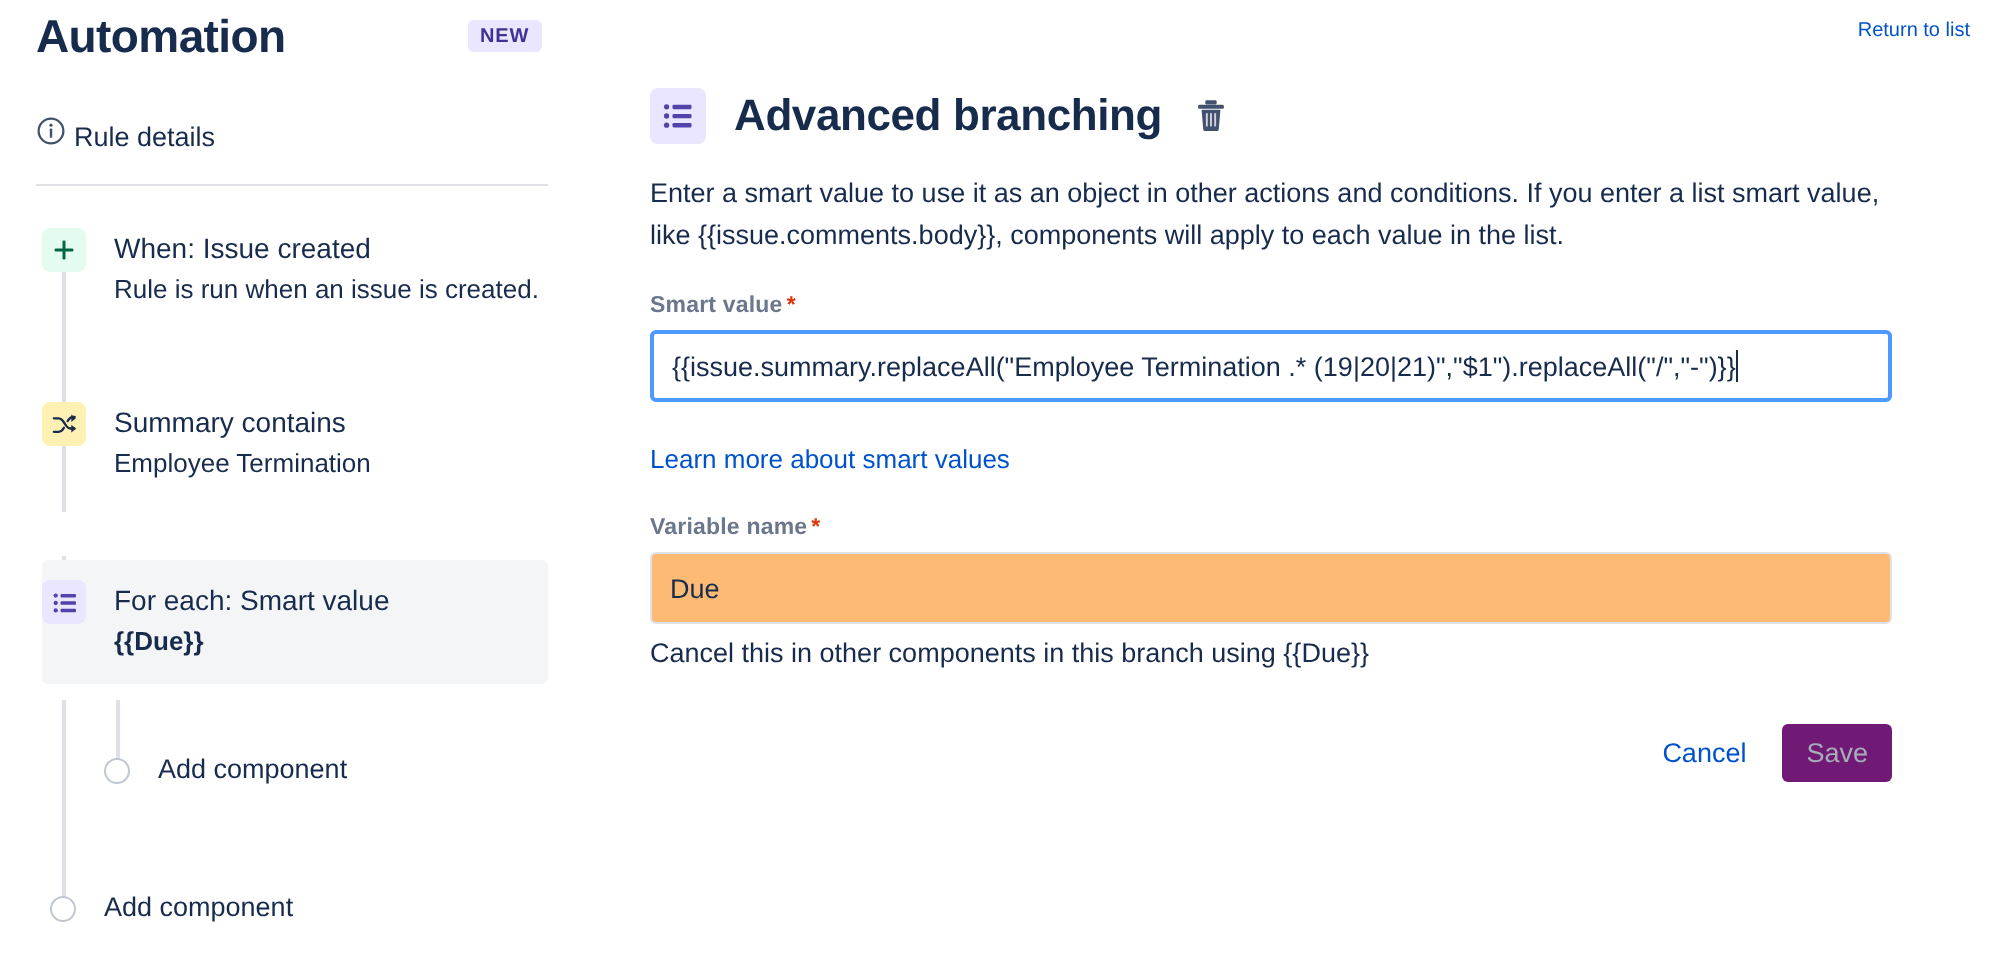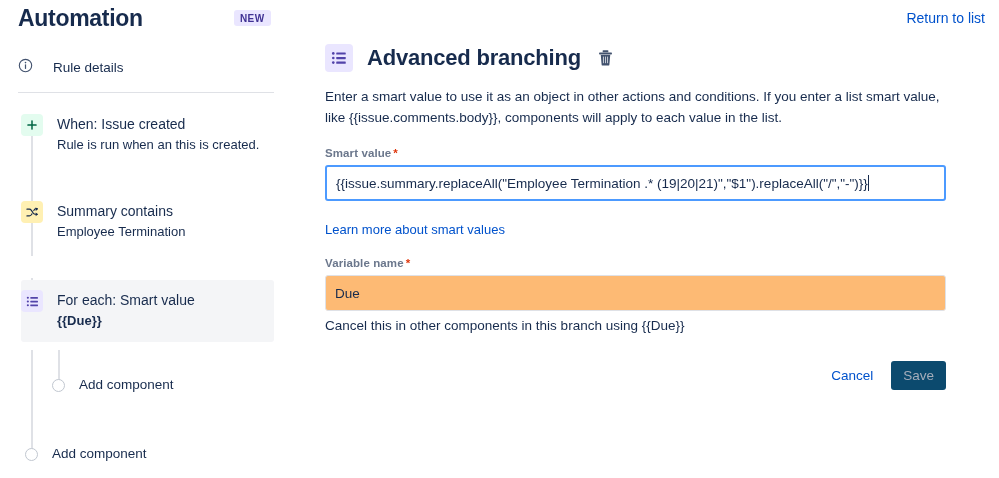--- a/index.html
+++ b/index.html
@@ -23,29 +23,29 @@
     color: #172B4D;
   }
   .new-badge {
     position: absolute; left: 234px; top: 10px;
     background: #EAE6FF; color: #403294;
     font-size: 10px; font-weight: 700; letter-spacing: .4px;
     padding: 3px 6px 2px 6px; border-radius: 3px; text-align: right;
   }
   .return-link {
     position: absolute; right: 14px; top: 10px;
-    font-size: 14px; color: #0052CC; cursor: pointer;
+    font-size: 10px; color: #0052CC; cursor: pointer;
   }
 
   
   .sidebar { position: absolute; left: 0; top: 44px; width: 300px; height: 434px; }
 
   .rule-details {
     position: absolute; left: 18px; top: 14px;
-    display: flex; align-items: center; gap: 20px;
+    display: flex; align-items: center; gap: 4px;
     cursor: pointer;
   }
   .rule-details .label { font-size: 13.5px; color: #172B4D; }
   .divider {
     position: absolute; left: 18px; top: 48px; width: 256px; height: 1px;
     background: #DFE1E6;
   }
 
   
   .rail {
@@ -130,21 +130,21 @@
     margin-top: 28px; width: 621px;
     display: flex; justify-content: flex-end; align-items: center; gap: 6px;
   }
   .btn {
     font-family: "Liberation Sans", sans-serif;
     font-size: 13.5px; border: none; border-radius: 3px;
     padding: 7px 12px; cursor: pointer; background: transparent;
   }
   .btn-cancel { color: #0052CC; font-weight: 500; }
   .btn-save-disabled {
-    background: #0c4a6e; color: #A5ADBA; cursor: not-allowed; font-weight: 500;
+    background: #701a75; color: #A5ADBA; cursor: not-allowed; font-weight: 500;
   }
 </style>
 </head>
 <body>
 
 <div class="page">
 
   <div class="topbar">
     <div class="app-title">Automation</div>
     <div class="new-badge">NEW</div>
@@ -173,21 +173,21 @@
 
     <div class="node" style="left:21px; top:70px;">
       <div class="node-badge badge-green">
         <svg width="12" height="12" viewBox="0 0 12 12">
           <rect x="5.25" y="1.3" width="1.5" height="9.4" rx="0.6" fill="#006644"></rect>
           <rect x="1.3" y="5.25" width="9.4" height="1.5" rx="0.6" fill="#006644"></rect>
         </svg>
       </div>
       <div class="node-text">
         <div class="node-title">When: Issue created</div>
-        <div class="node-sub">Rule is run when an this is created.</div>
+        <div class="node-sub">Rule is run when an issue is created.</div>
       </div>
     </div>
 
     <div class="node" style="left:21px; top:157px;">
       <div class="node-badge badge-yellow">
         <svg width="13" height="13" viewBox="0 0 14 14">
           <path d="M1 3.4h2.6c1 0 1.6.5 2.2 1.3l2 2.9c.6.8 1.2 1.3 2.2 1.3h2.1" fill="none" stroke="#172B4D" stroke-width="1.25" stroke-linecap="round"></path>
           <path d="M1 10.7h2.6c1 0 1.6-.5 2.2-1.3l.6-.9" fill="none" stroke="#172B4D" stroke-width="1.25" stroke-linecap="round"></path>
           <path d="M8.4 4.9l.6-.9c.6-.8 1.2-1.3 2.2-1.3h1" fill="none" stroke="#172B4D" stroke-width="1.25" stroke-linecap="round"></path>
           <path d="M10.4 1.3L12.9 3.4 10.4 5.4z" fill="#172B4D"></path>

